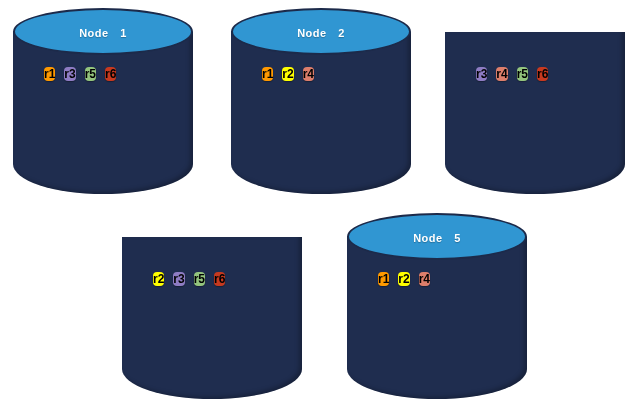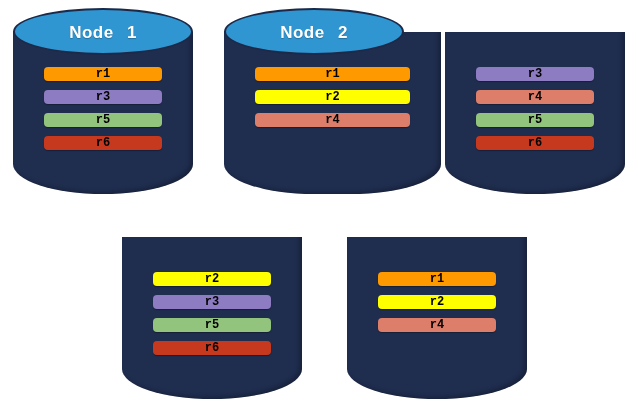--- a/index.html
+++ b/index.html
@@ -18,21 +18,21 @@
     position: absolute;
     inset: 0;
   }
   .node {
     position: absolute;
     width: 180px;
     height: 186px;
   }
   
   .node:nth-child(1) { left: 13px;  top: 8px; }
-  .node:nth-child(2) { left: 224px; top: 8px; padding-left: 37px; }
+  .node:nth-child(2) { left: 231px; top: 8px; }
   .node:nth-child(3) { left: 445px; top: 8px; }
   .node:nth-child(4) { left: 122px; top: 213px; }
   .node:nth-child(5) { left: 347px; top: 213px; }
 
   .cyl-body {
     position: absolute;
     left: 0;
     right: 0;
     top: 24px;
     bottom: 0;
@@ -51,36 +51,34 @@
     border: 2px solid var(--top-border, #1C2A4A);
     border-radius: 50%;
     display: flex;
     align-items: center;
     justify-content: center;
     z-index: 2;
   }
   .node-label {
     color: var(--label-color, #ffffff);
     font-weight: bold;
-    font-size: 17px;
+    font-size: 11px;
     letter-spacing: 0.5px;
     word-spacing: 8px;
     padding-top: 2px;
     text-shadow: 0 1px 1px rgba(0,0,0,0.25);
   }
   .bars {
     position: absolute;
     top: 59px;
     left: 31px;
     right: 31px;
     display: flex;
-    flex-direction: column;
     gap: 9px;
     z-index: 3;
-    font-family: Liberation Mono, monospace;
   }
   .bar {
     height: 14px;
     border-radius: 4px;
     display: flex;
     align-items: center;
     justify-content: center;
     font-size: 12px;
     line-height: 14px;
     font-weight: bold;
@@ -132,19 +130,22 @@
     <div class="bars">
         <div class="bar" style="background: rgb(255, 255, 0);">r2</div>
         <div class="bar" style="background: rgb(142, 124, 195);">r3</div>
         <div class="bar" style="background: rgb(147, 196, 125);">r5</div>
         <div class="bar" style="background: rgb(199, 57, 31);">r6</div>
       </div>
   </div>
 
   <div class="node">
     <div class="cyl-body"></div>
+    <div class="cyl-top">
+      <span class="node-label">Node 5</span>
+    </div>
     <div class="bars">
         <div class="bar" style="background: rgb(255, 153, 0);">r1</div>
         <div class="bar" style="background: rgb(255, 255, 0);">r2</div>
         <div class="bar" style="background: rgb(221, 126, 107);">r4</div>
       </div>
   </div>
 </main>
 
 </body></html>

